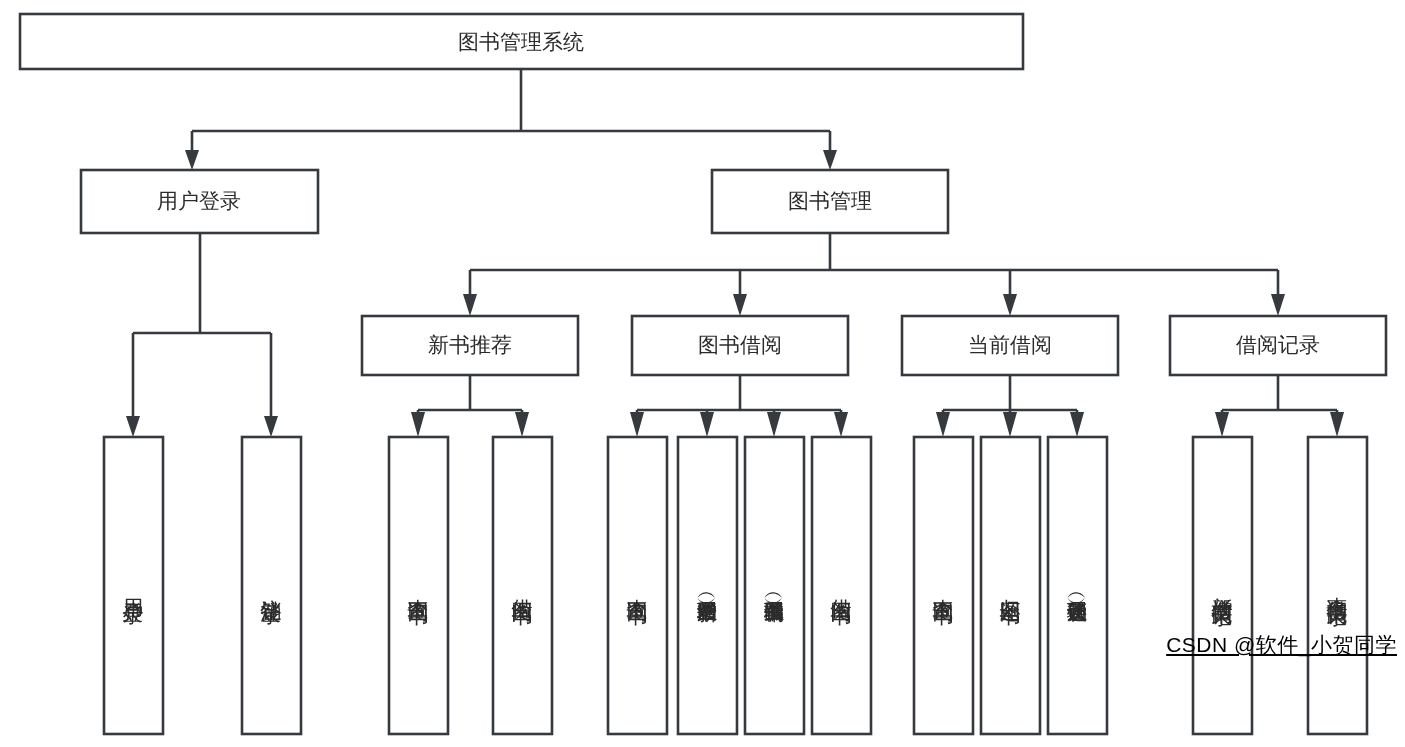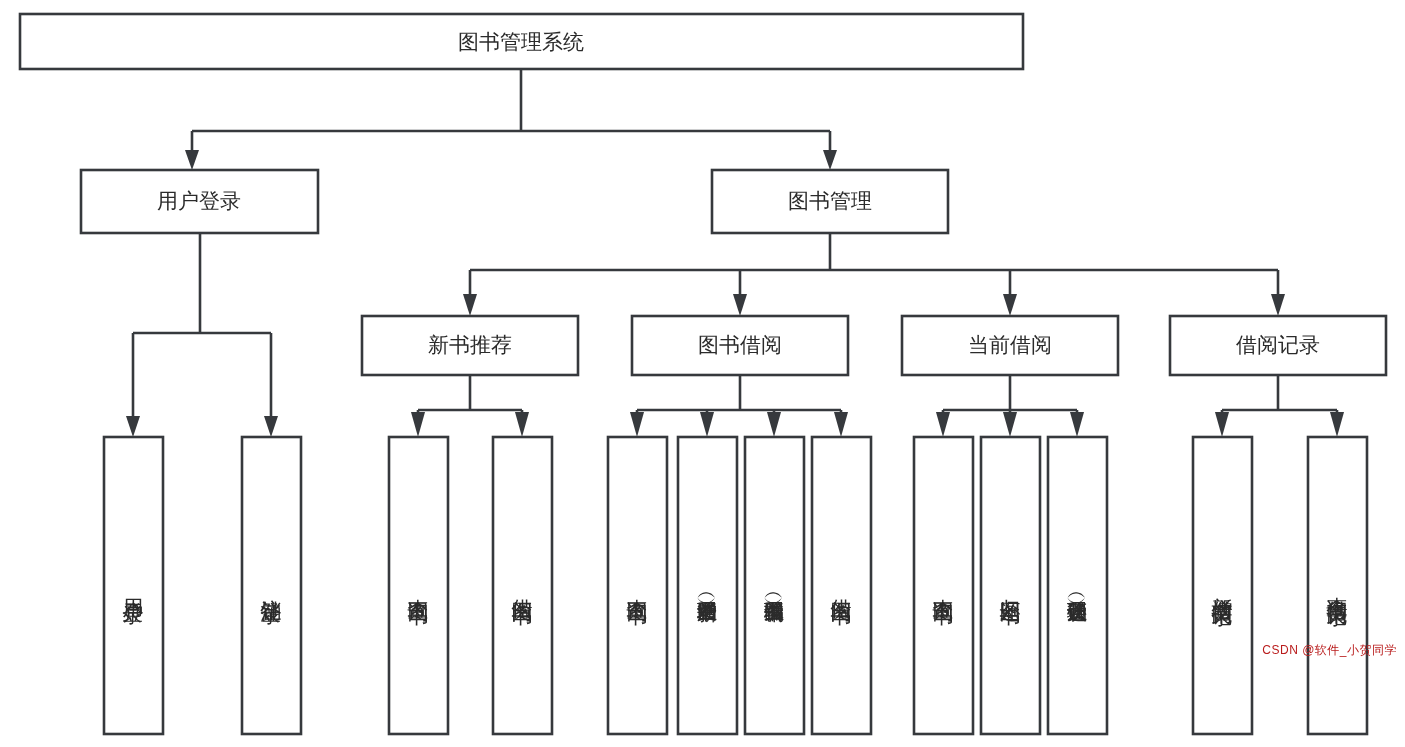--- a/index.html
+++ b/index.html
@@ -68,25 +68,26 @@
   }
   .v-label.tight {
     letter-spacing: 0px;
     font-size: 20px;
   }
   #watermark {
     position: absolute;
     right: 8px;
     bottom: 4px;
     font-family: "Liberation Sans", "DejaVu Sans", sans-serif;
-    font-size: 12px;
-    color: #b91c1c;
+    font-size: 21px;
+    color: #000000;
     letter-spacing: 0.5px;
     white-space: nowrap;
     pointer-events: none;
+    text-decoration: underline;
   }
 </style>
 </head>
 <body>
 
 <div id="chart-root">
 
   <svg id="diagram" viewBox="0 0 1405 747">
     <defs>
       <marker id="arrow" viewBox="0 0 12 14" refX="6" refY="13" markerWidth="12" markerHeight="14" orient="auto-start-reverse">

